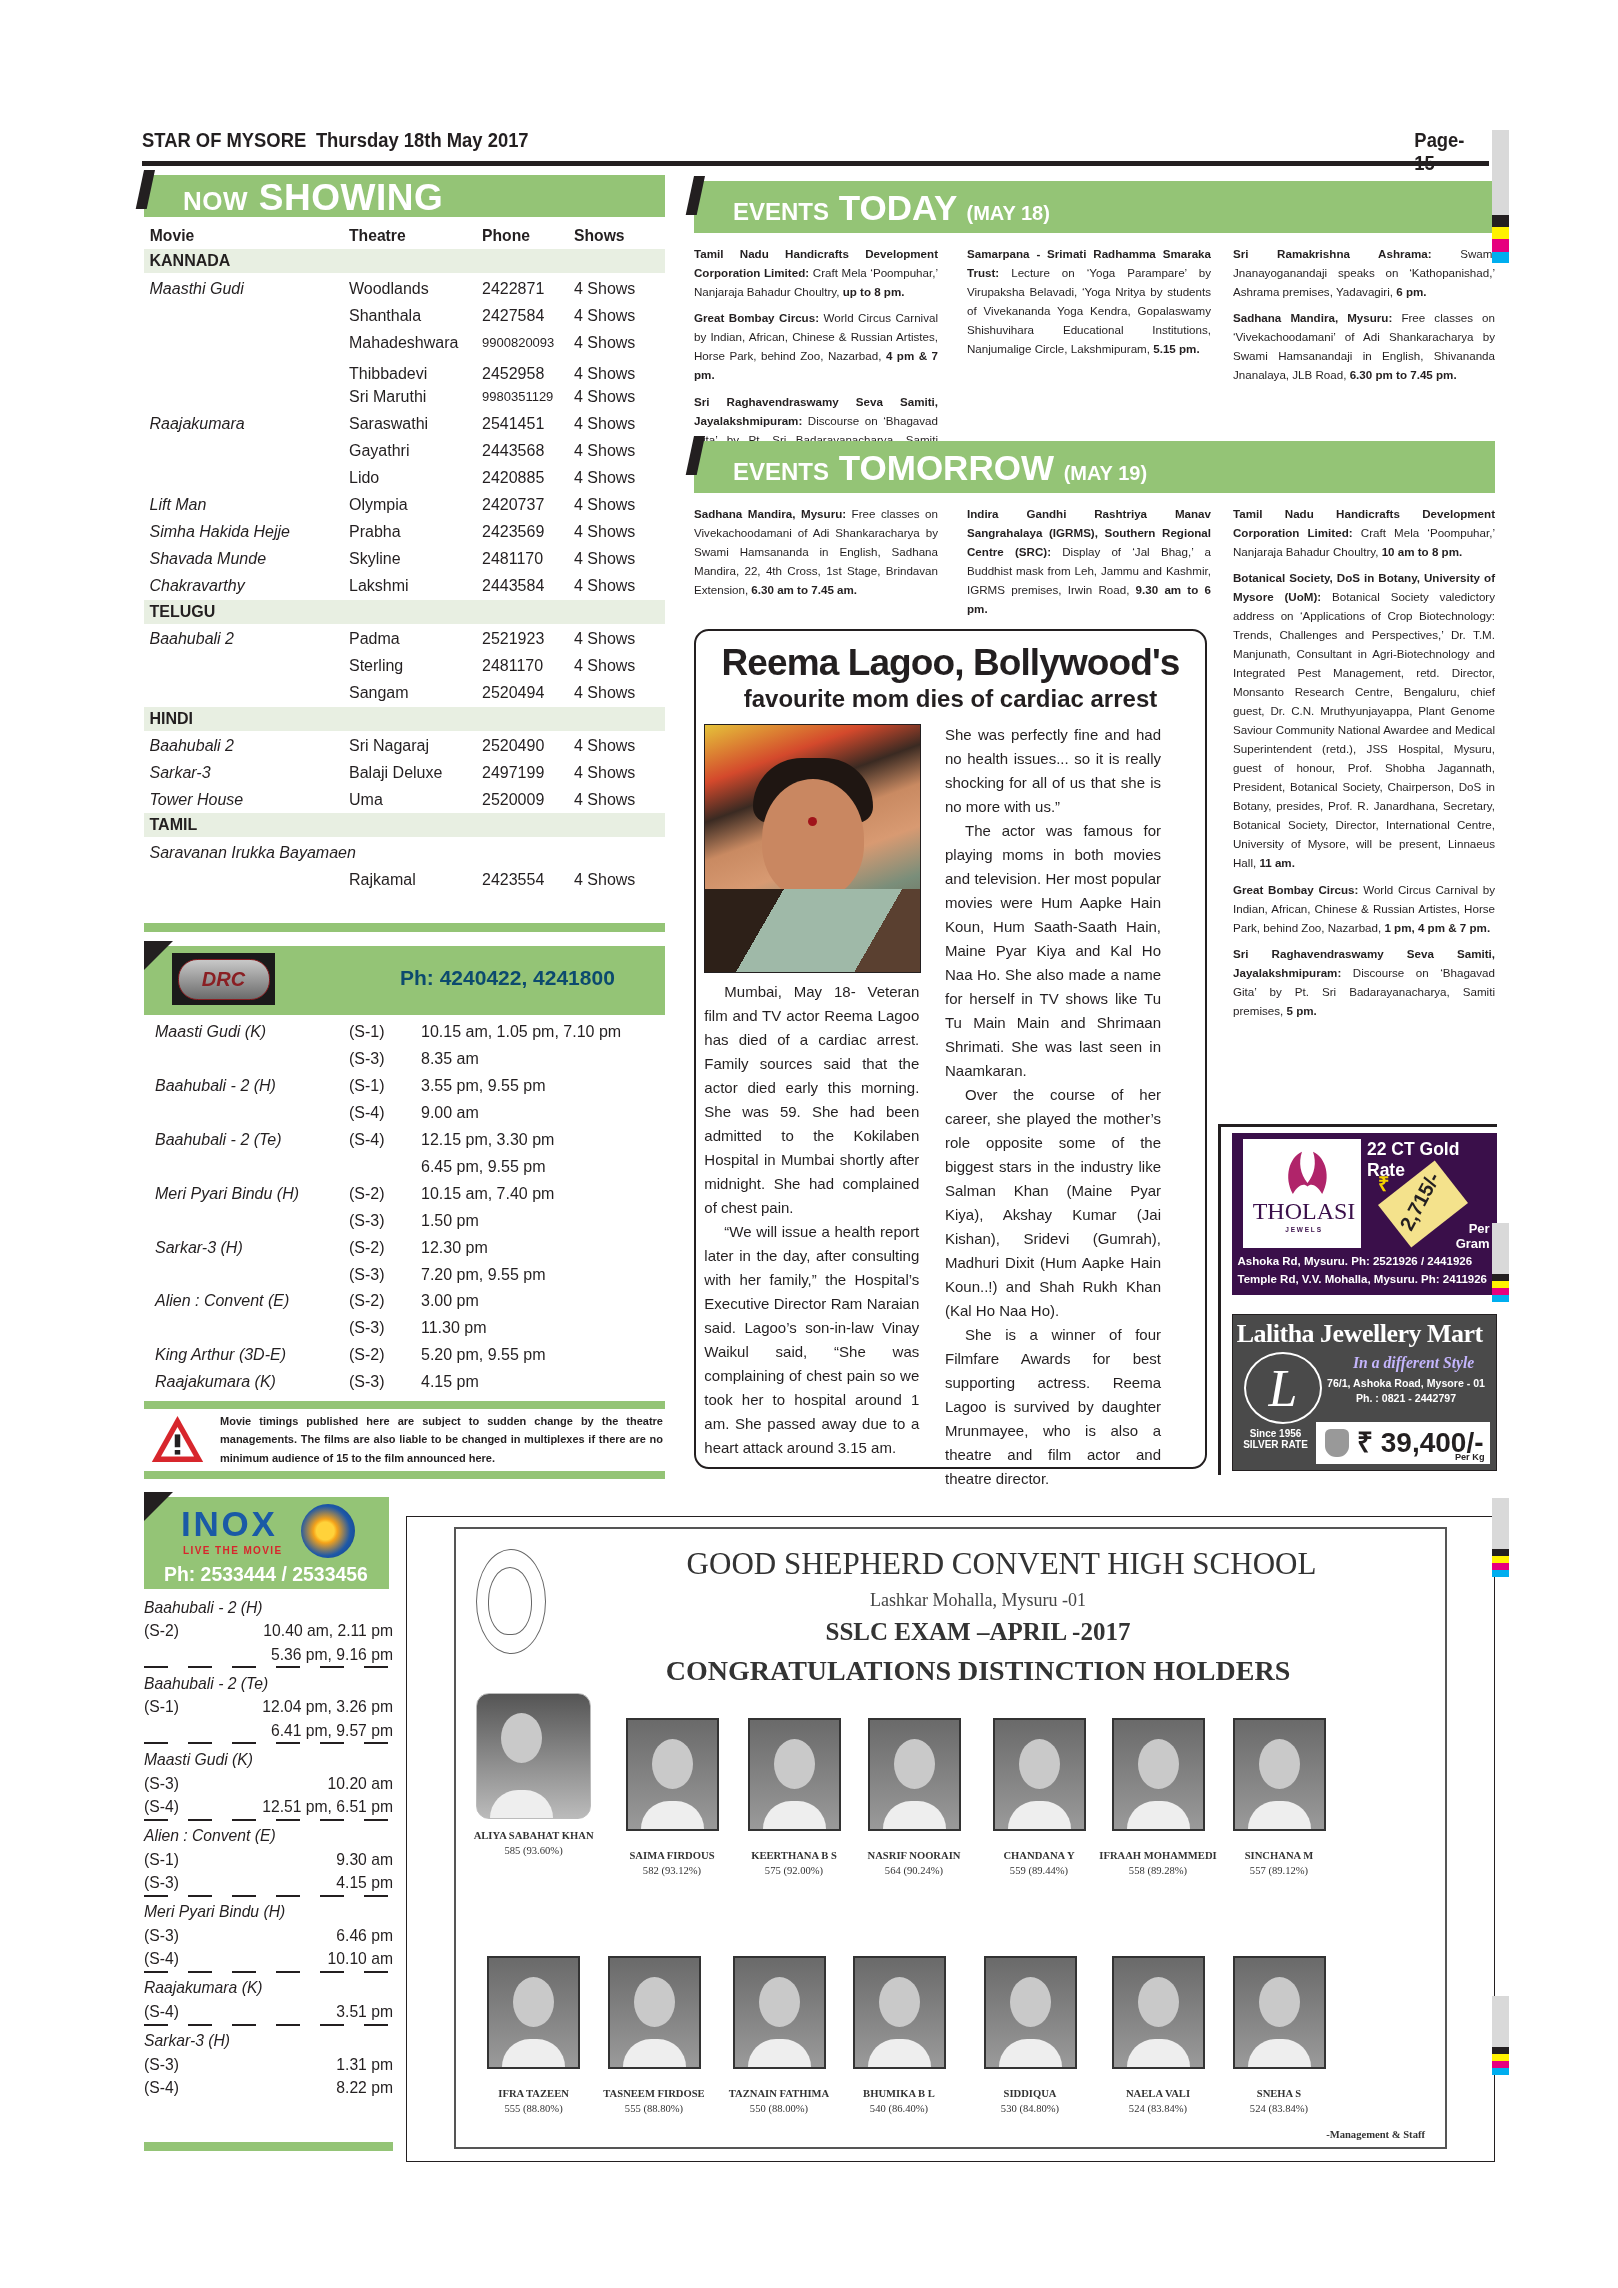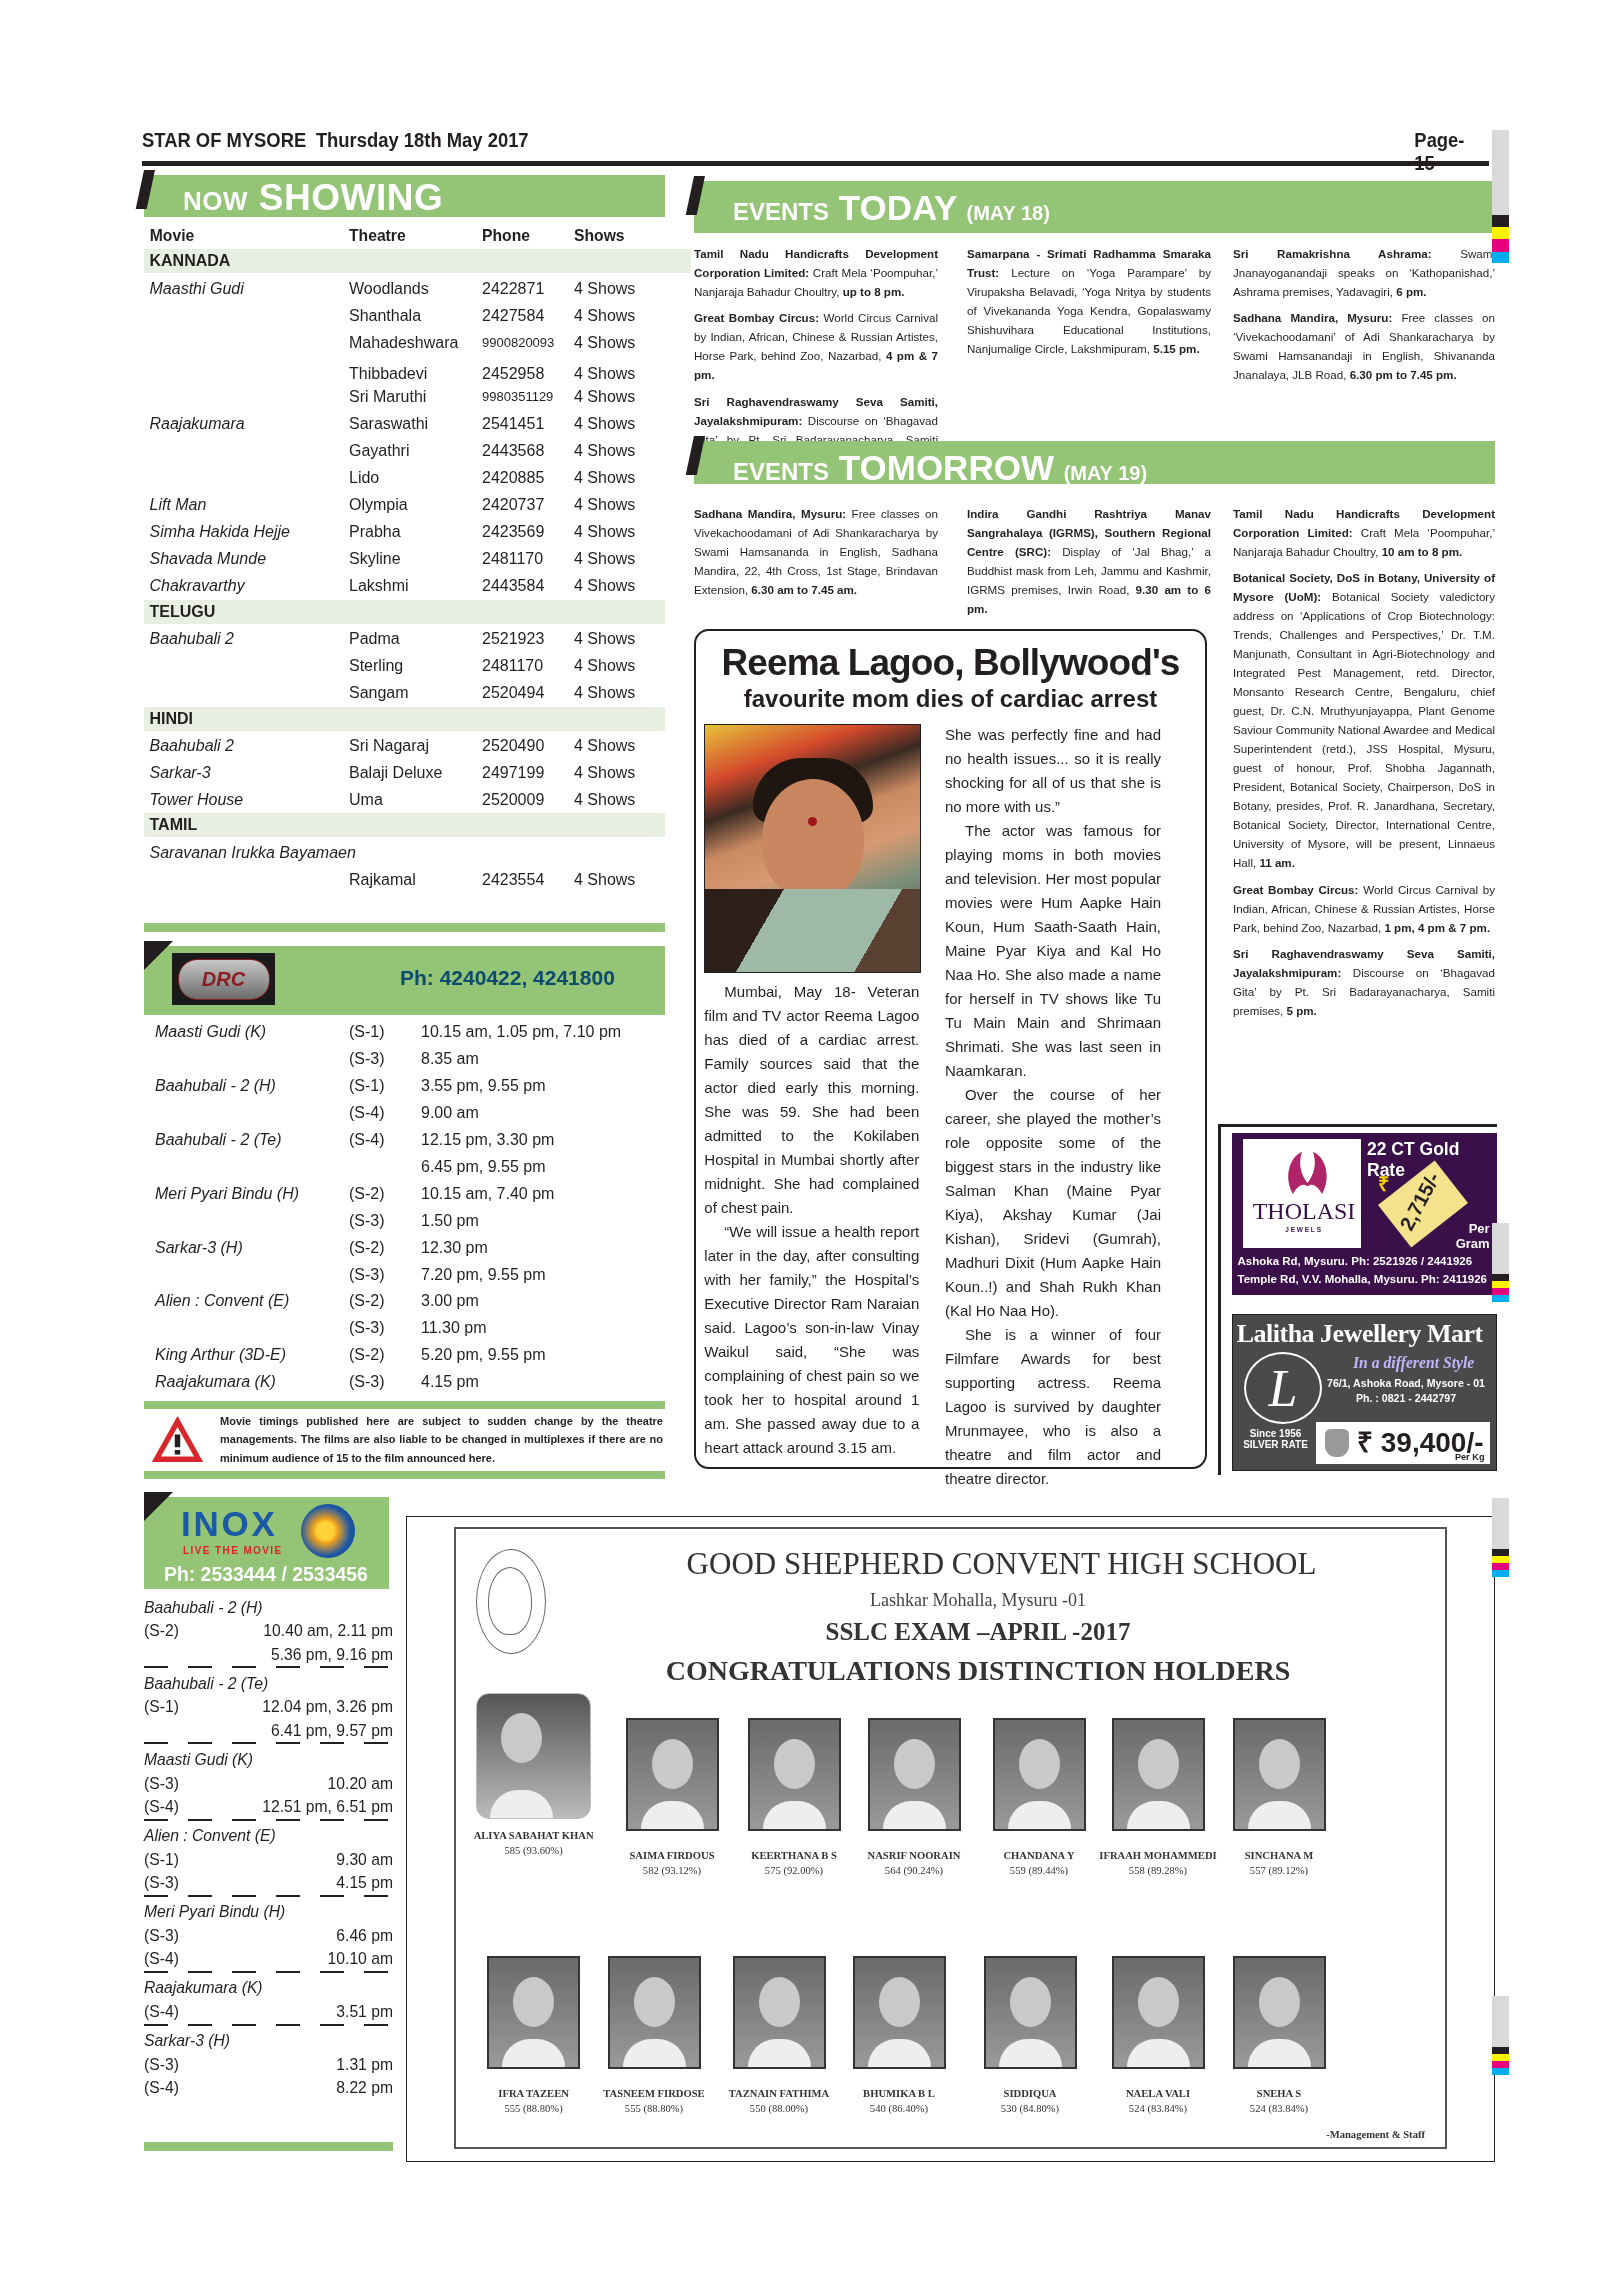--- a/index.html
+++ b/index.html
@@ -154,21 +154,21 @@
     <span>SHOWING</span>
   </div>
 </div>
 <div class="abs ns-colhdr">
   <span style="position:absolute;left:1.8px">Movie</span>
   <span style="position:absolute;left:201px">Theatre</span>
   <span style="position:absolute;left:334px">Phone</span>
   <span style="position:absolute;left:426px">Shows</span>
 </div>
 <div id="ns-rows">
-    <div class="ns-row ns-lang" style="top: 249px; height: 24px; line-height: 24px; padding-left: 26px;">
+    <div class="ns-row ns-lang" style="top: 249px; height: 24px; line-height: 24px;">
       <span class="c1">KANNADA</span>
     </div>
     <div class="ns-row" style="top: 275px;">
       <span class="c1">Maasthi Gudi</span>
       <span class="c2">Woodlands</span>
       <span class="c3">2422871</span>
       <span class="c4">4  Shows</span>
     </div>
     <div class="ns-row" style="top: 302px;">
       <span class="c1"></span>
@@ -496,21 +496,21 @@
     </div>
     <div class="ev-col" style="left: 967px; top: 244px; width: 244px;">
       <p><b>Samarpana - Srimati Radhamma Smaraka Trust:</b><span> Lecture on ‘Yoga Parampare’ by Virupaksha Belavadi, ‘Yoga Nritya by students of Vivekananda Yoga Kendra, Gopalaswamy Shishuvihara Educational Institutions, Nanjumalige Circle, Lakshmipuram, </span><b>5.15 pm.</b></p>
     </div>
     <div class="ev-col" style="left: 1233px; top: 244px; width: 262px;">
       <p><b>Sri Ramakrishna Ashrama:</b><span> Swami Jnanayoganandaji speaks on ‘Kathopanishad,’ Ashrama premises, Yadavagiri, </span><b>6 pm.</b></p>
       <p><b>Sadhana Mandira, Mysuru:</b><span> Free classes on ‘Vivekachoodamani’ of Adi Shankaracharya by Swami Hamsanandaji in English, Shivananda Jnanalaya, JLB Road, </span><b>6.30 pm to 7.45 pm.</b></p>
     </div>
   </div>
 
-<div class="abs ev-head ghead" style="left:694px;top:441px;width:801px;height:43px;text-align:right;">
+<div class="abs ev-head ghead" style="left:694px;top:441px;width:801px;height:52px;text-align:right;">
   <div class="corner2"></div>
   <div class="ev-title">
     <span class="sm">EVENTS</span>
     <span>TOMORROW</span>
     <span class="date">(MAY 19)</span>
   </div>
 </div>
 <div id="ev-tom">
     <div class="ev-col" style="left: 694px; top: 504px; width: 244px;">
       <p><b>Sadhana Mandira, Mysuru:</b><span> Free classes on Vivekachoodamani of Adi Shankaracharya by Swami Hamsananda in English, Sadhana Mandira, 22, 4th Cross, 1st Stage, Brindavan Extension, </span><b>6.30 am to 7.45 am.</b></p>

